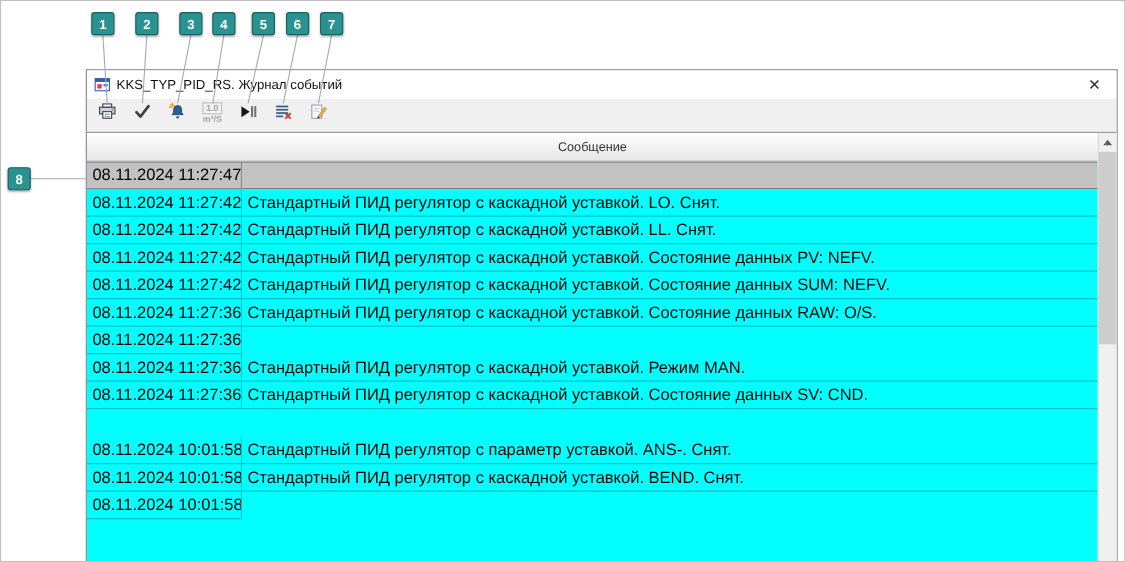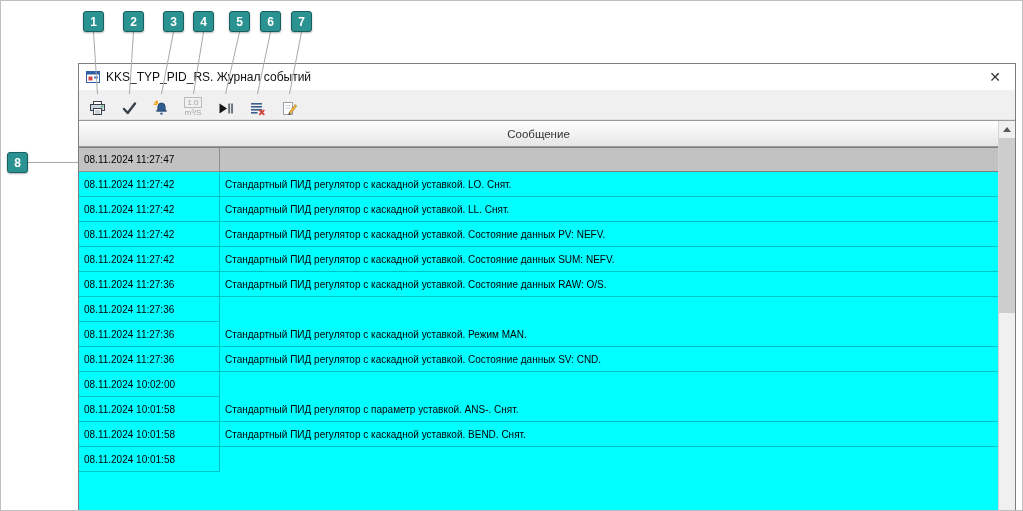--- a/index.html
+++ b/index.html
@@ -19,38 +19,38 @@
             border:1px solid #7d7d7d; display:flex; flex-direction:column; z-index:2; }
 
   .titlebar { height:26px; flex:0 0 26px; background:#ffffff; display:flex; align-items:center; padding:0 6px; }
   .app-icon { width:16px; height:16px; margin-right:5px; flex:0 0 16px; }
   .title { font-size:12px; color:#111; flex:1; white-space:nowrap; overflow:hidden; }
   .close-btn { width:28px; height:22px; display:flex; align-items:center; justify-content:center;
                font-size:14px; color:#333; cursor:default; }
 
   .toolbar { height:30px; flex:0 0 30px; background:#f0f0f0; display:flex; align-items:center;
              padding:0 4px; gap:4px; border-bottom:1px solid #e2e2e2; }
-  .tb-btn { width:28px; height:26px; display:flex; align-items:flex-end; justify-content:center;
-            background:transparent; border:1px solid transparent; border-radius:2px; }
+  .tb-btn { width:28px; height:26px; display:flex; align-items:flex-start; justify-content:center;
+            background:transparent; border:1px solid transparent; border-radius:2px;font-weight:bold; }
   .tb-btn.disabled { opacity:.6; filter:grayscale(1); }
   .units { display:flex; flex-direction:column; align-items:center; line-height:8px; color:#6e6e6e; }
   .units .u-top { font-size:8px; border:1px solid #9a9a9a; padding:0 2px; line-height:9px; }
   .units .u-bottom { font-size:8px; margin-top:1px; }
 
   .table-area { flex:1; display:flex; border-top:1px solid #9b9b9b; background:#ffffff; overflow:hidden; }
   .grid { flex:1; display:flex; flex-direction:column; overflow:hidden; }
   .grid-header { height:26px; flex:0 0 26px; display:flex; background:linear-gradient(#ffffff,#e6e6e6);
                  border-bottom:1px solid #9b9b9b; }
   .gh-cell { display:flex; align-items:center; justify-content:center; font-size:11.5px; color:#333; }
   .gh-time { width:141px; flex:0 0 141px; border-right:1px solid #b5b5b5; }
   .gh-msg { flex:1; }
 
   .grid-body { flex:1; background:#00ffff; overflow:hidden; }
   .row { display:flex; height:25px; background:#00ffff; }
-  .cell { display:flex; align-items:center; font-size:10px; color:#000; padding:0 5px;
+  .cell { display:flex; align-items:center; font-size:15px; color:#000; padding:0 5px;
           white-space:nowrap; overflow:hidden; }
   .cell.time { width:141px; flex:0 0 141px; border-right:1px solid rgba(0,125,125,.45);
                border-bottom:1px solid rgba(0,125,125,.45); }
   .cell.msg { flex:1; border-bottom:1px solid rgba(0,125,125,.45); }
   .row.selected { background:#c2c2c2; box-shadow: inset 0 1px 0 #7e7e7e, inset 0 -1px 0 #7e7e7e; }
   .row.selected .cell { border-color:#8d8d8d; }
 
   .scrollbar { width:17px; flex:0 0 17px; background:#f0f0f0; border-left:1px solid #d4d4d4;
                display:flex; flex-direction:column; }
   .sb-btn { height:17px; flex:0 0 17px; display:flex; align-items:center; justify-content:center; background:#f0f0f0; }
@@ -201,21 +201,20 @@
     </div>
             <div class="row">
       <div class="cell time">08.11.2024 11:27:36</div>
       <div class="cell msg">Стандартный ПИД регулятор с каскадной уставкой. Режим MAN.</div>
     </div>
             <div class="row">
       <div class="cell time">08.11.2024 11:27:36</div>
       <div class="cell msg">Стандартный ПИД регулятор с каскадной уставкой. Состояние данных SV: CND.</div>
     </div>
             <div class="row">
-      <div class="cell time">08.11.2024 10:02:00</div>
     </div>
             <div class="row">
       <div class="cell time">08.11.2024 10:01:58</div>
       <div class="cell msg">Стандартный ПИД регулятор с параметр уставкой. ANS-. Снят.</div>
     </div>
             <div class="row">
       <div class="cell time">08.11.2024 10:01:58</div>
       <div class="cell msg">Стандартный ПИД регулятор с каскадной уставкой. BEND. Снят.</div>
     </div>
             <div class="row">

